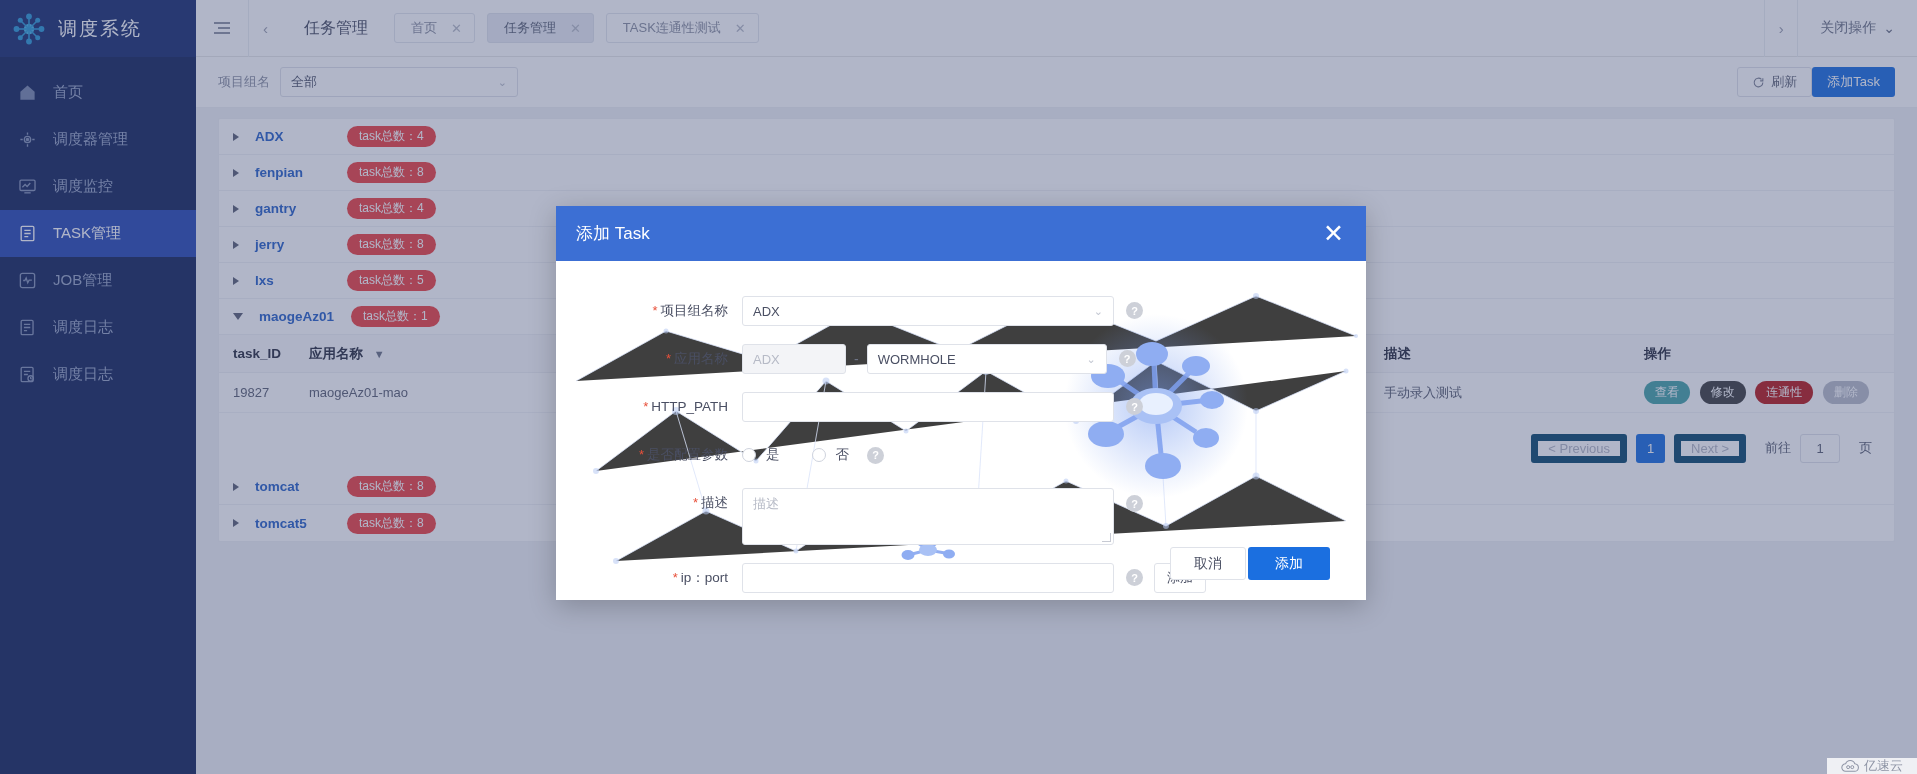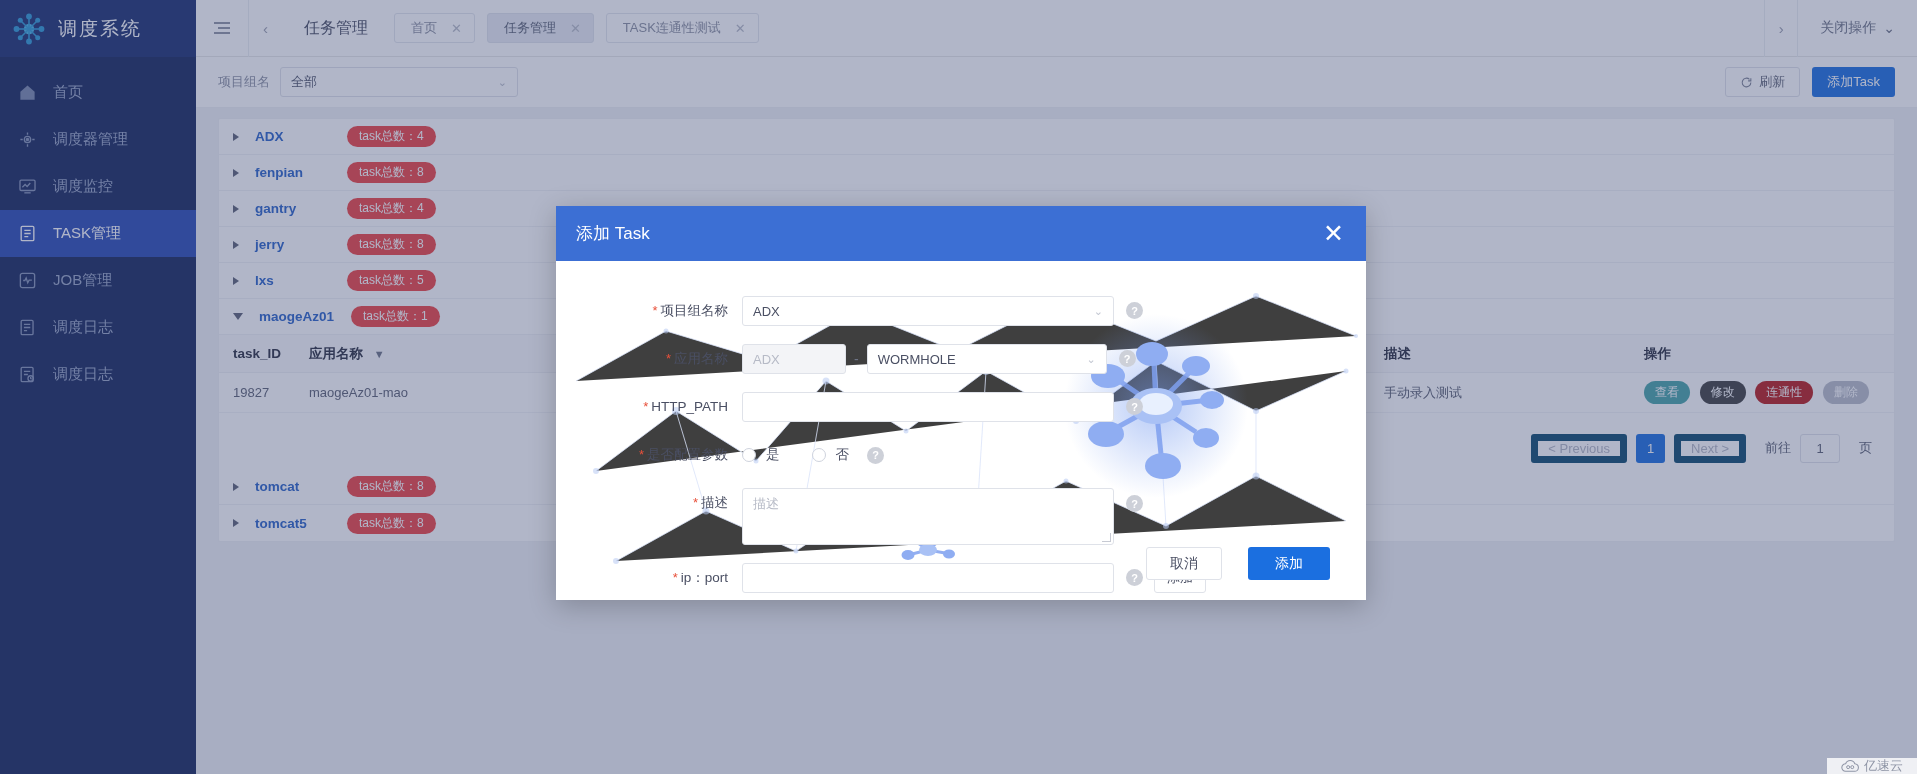--- a/index.html
+++ b/index.html
@@ -102,21 +102,21 @@
   }
   .filter-label { color: #8d92a3; font-size: 13px; margin-right: 10px; white-space: nowrap; }
   .select-box {
     width: 238px; height: 30px;
     border: 1px solid #dfe2e9; border-radius: 3px;
     background: #fff; display: flex; align-items: center;
     padding: 0 10px; color: #51566a; font-size: 13px;
     cursor: pointer; position: relative;
   }
   .select-box .caret { margin-left: auto; color: #b9bdc9; font-size: 11px; }
-  .filter-right { margin-left: auto; display: flex; gap: 12px; }
+  .filter-right { margin-left: auto; display: flex; }
   .btn-refresh {
     height: 30px; padding: 0 14px; border: 1px solid #dfe2e9; border-radius: 3px;
     background: #fff; color: #606576; font-size: 13px;
     display: flex; align-items: center; gap: 6px; cursor: pointer; white-space: nowrap;
   }
   .btn-primary {
     height: 30px; padding: 0 15px; border: none; border-radius: 3px;
     background: #1b6fe0; color: #fff; font-size: 13px;
     display: flex; align-items: center; cursor: pointer; white-space: nowrap;
   }
@@ -268,21 +268,21 @@
     transform: skewX(0deg);
   }
   .btn-sm {
     height: 30px; padding: 0 12px; border: 1px solid #dfe2e9; border-radius: 3px;
     background: #fff; color: #4a4f63; font-size: 13px;
     display: inline-flex; align-items: center; cursor: pointer;
     margin-left: 11px;
   }
   .modal-footer {
     position: absolute; right: 36px; bottom: 20px;
-    display: flex; gap: 26px; z-index: 3;
+    display: flex; gap: 2px; z-index: 3;
   }
   .btn-cancel {
     height: 33px; padding: 0 23px; border: 1px solid #dfe2e9; border-radius: 3px;
     background: #fff; color: #4a4f63; font-size: 14px;
     display: flex; align-items: center; cursor: pointer;
   }
   .btn-confirm {
     height: 33px; padding: 0 27px; border: none; border-radius: 3px;
     background: #1b6fe0; color: #fff; font-size: 14px;
     display: flex; align-items: center; cursor: pointer;

